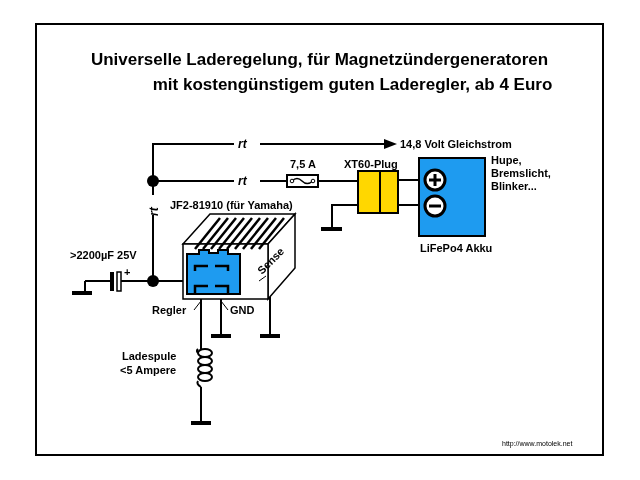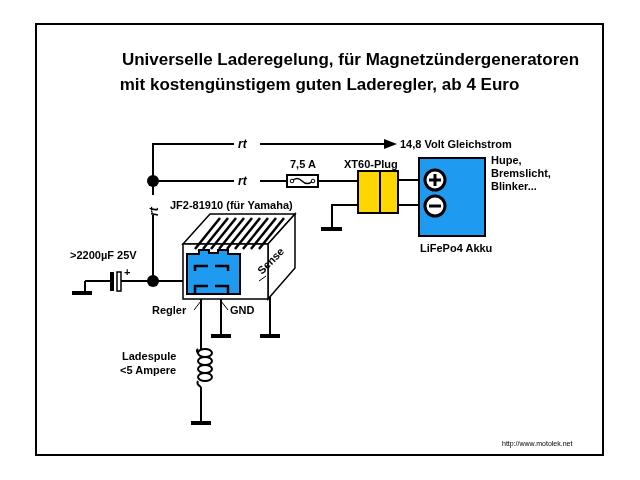--- a/index.html
+++ b/index.html
@@ -1,20 +1,20 @@
 <!DOCTYPE html>
 <html><head>
 <meta charset="utf-8">
 <style>
   html, body { margin: 0; padding: 0; background: #ffffff; }
   body { width: 640px; height: 480px; position: relative; overflow: hidden; font-family: "Liberation Sans", sans-serif; }
   .frame { position: absolute; left: 35px; top: 23px; width: 569px; height: 433px; border: 2px solid #000; box-sizing: border-box; }
   .title { position: absolute; left: 35px; width: 569px; text-align: center; font-weight: bold; font-size: 17px; color: #000; }
-  .t1 { top: 50px; margin-left: 31px; }
-  .t2 { top: 75px; }
+  .t1 { top: 50px; }
+  .t2 { top: 75px; padding-left: 33px; }
   svg { position: absolute; left: 0; top: 0; }
   .lbl { font-family: "Liberation Sans", sans-serif; font-weight: bold; font-size: 11px; fill: #000; }
   .lbl-sm { font-family: "Liberation Sans", sans-serif; font-size: 7px; fill: #000; }
   .rt { font-family: "Liberation Sans", sans-serif; font-weight: bold; font-style: italic; font-size: 12px; fill: #000; }
 </style>
 </head>
 <body>
 
 <div class="frame"></div>
 <div class="title t1">Universelle Laderegelung, für Magnetzündergeneratoren</div>

